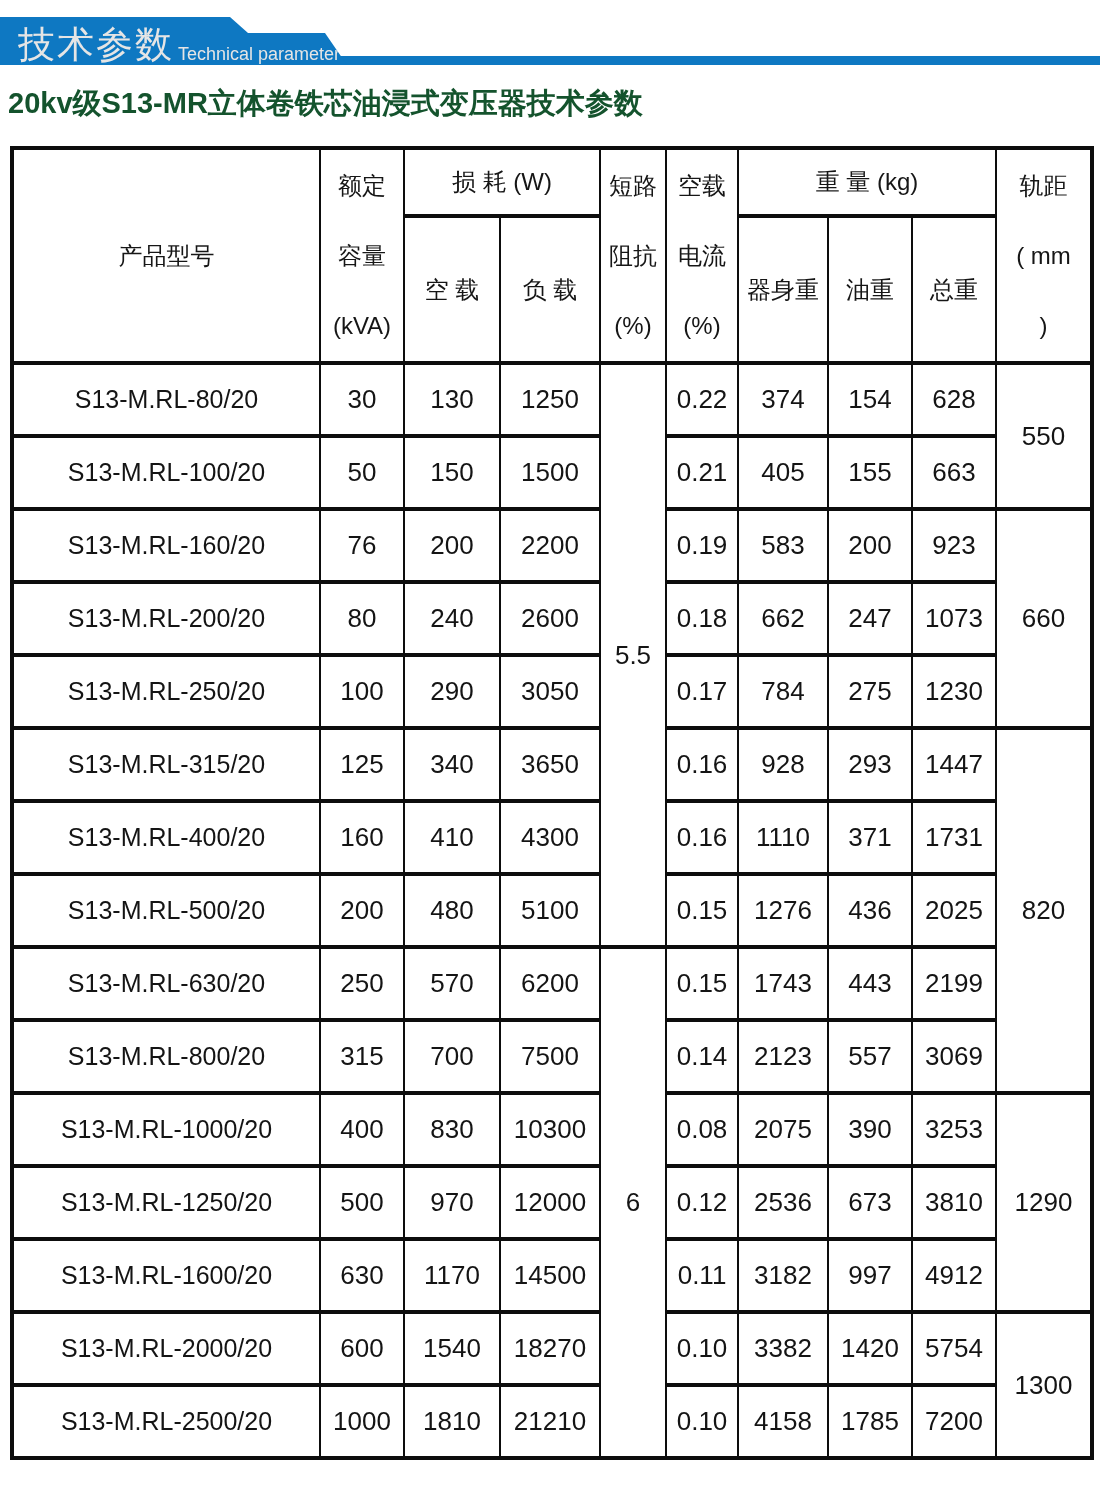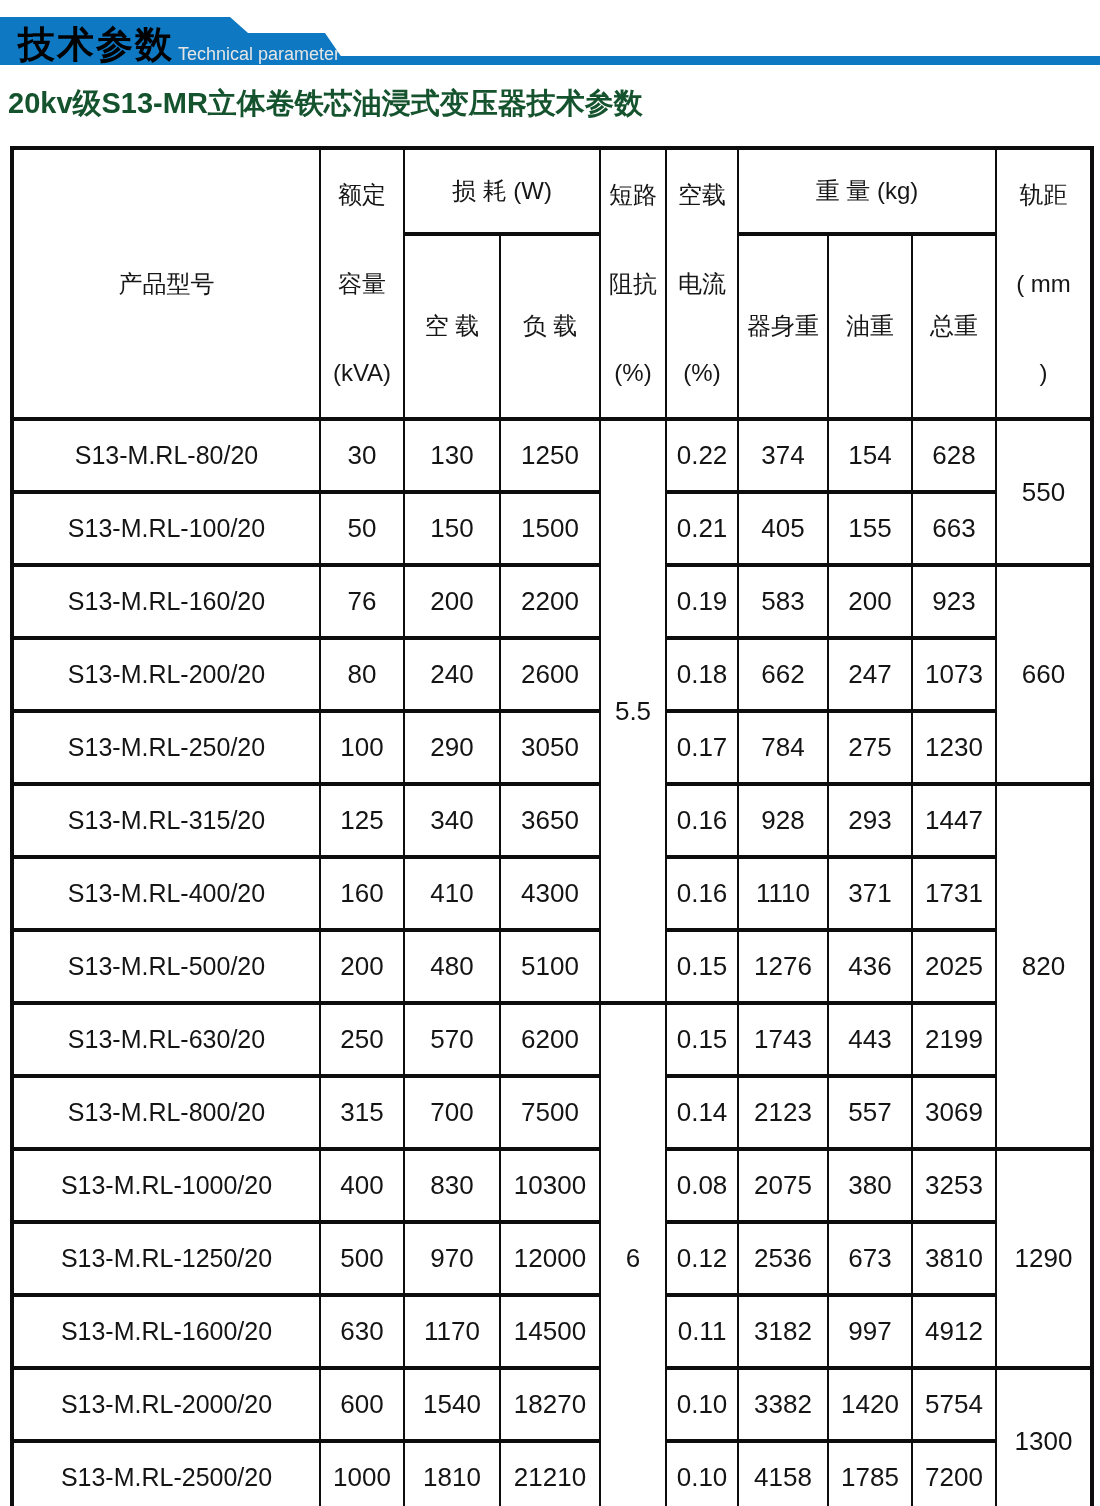--- a/index.html
+++ b/index.html
@@ -14,21 +14,21 @@
   
   .banner-strip{
     position:absolute;left:0;top:56px;width:1100px;height:9px;
   }
   .banner-shape{
     position:absolute;left:0;top:17px;width:347px;height:48px;
     clip-path:polygon(0 0,230px 0,248px 16px,325px 16px,347px 48px,0 48px);
   }
   .banner-cn{
     position:absolute;left:18px;top:3px;
-    font-size:37px;font-weight:bold;color:#000000;letter-spacing:2px;
+    font-size:37px;font-weight:normal;color:#e5e5e5;letter-spacing:2px;
     white-space:nowrap;
   }
   .banner-en{
     position:absolute;left:178px;top:27px;
     font-size:18px;color:#e5e5e5;white-space:nowrap;
   }
   
   .page-title{
     position:absolute;left:8px;top:84px;margin:0;
     font-size:29px;font-weight:600;color:#14532d;
@@ -47,21 +47,21 @@
     border-top:4px solid #0d0d0d;
     border-bottom:4px solid #0d0d0d;
     text-align:center;
     vertical-align:middle;
     font-weight:normal;
     padding:0;
     overflow:hidden;
   }
   table.params{border:4px solid #0d0d0d;}
   thead th{font-size:24px;color:#161616;}
-  .multiline{white-space:pre-line;line-height:89px;}
+  .multiline{white-space:pre-line;line-height:70px;}
   tr.hrow1{height:68px;}
   tr.hrow2{height:147px;}
   tbody tr{height:73px;}
   tbody td{font-size:26px;color:#141414;}
   td.model{font-size:25px;letter-spacing:0px;}
 </style>
 </head>
 <body>
 
 <div>
@@ -219,21 +219,21 @@
         <td>557</td>
         <td>3069</td>
       </tr>
       <tr>
         <td class="model">S13-M.RL-1000/20</td>
         <td>400</td>
         <td>830</td>
         <td>10300</td>
         <td>0.08</td>
         <td>2075</td>
-        <td>380</td>
+        <td>390</td>
         <td>3253</td>
         <td rowspan="3">1290</td>
       </tr>
       <tr>
         <td class="model">S13-M.RL-1250/20</td>
         <td>500</td>
         <td>970</td>
         <td>12000</td>
         <td>0.12</td>
         <td>2536</td>

